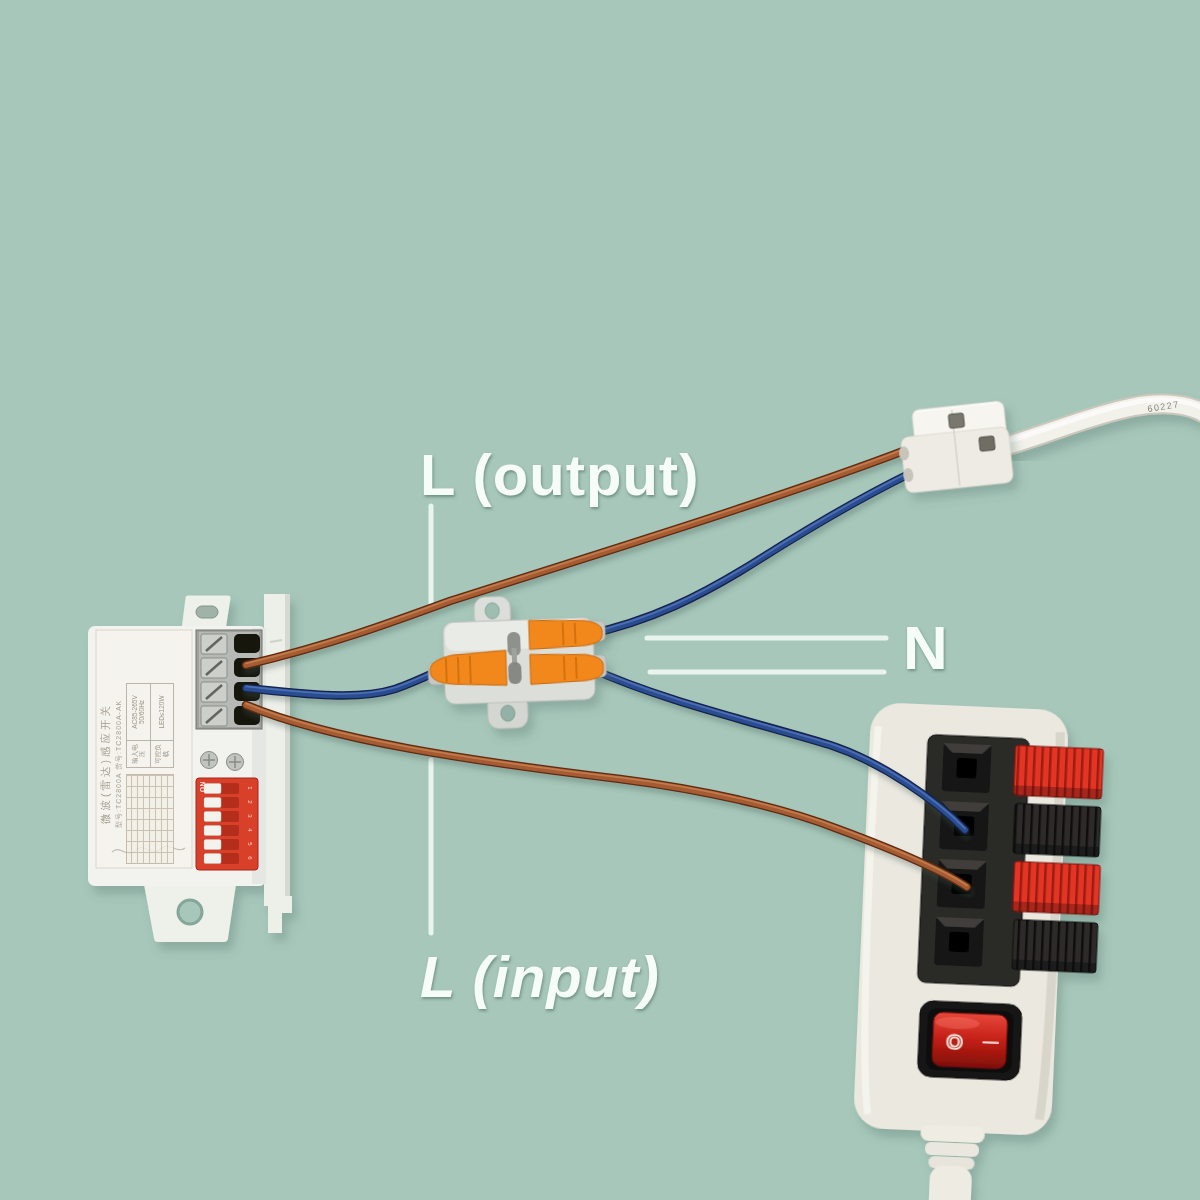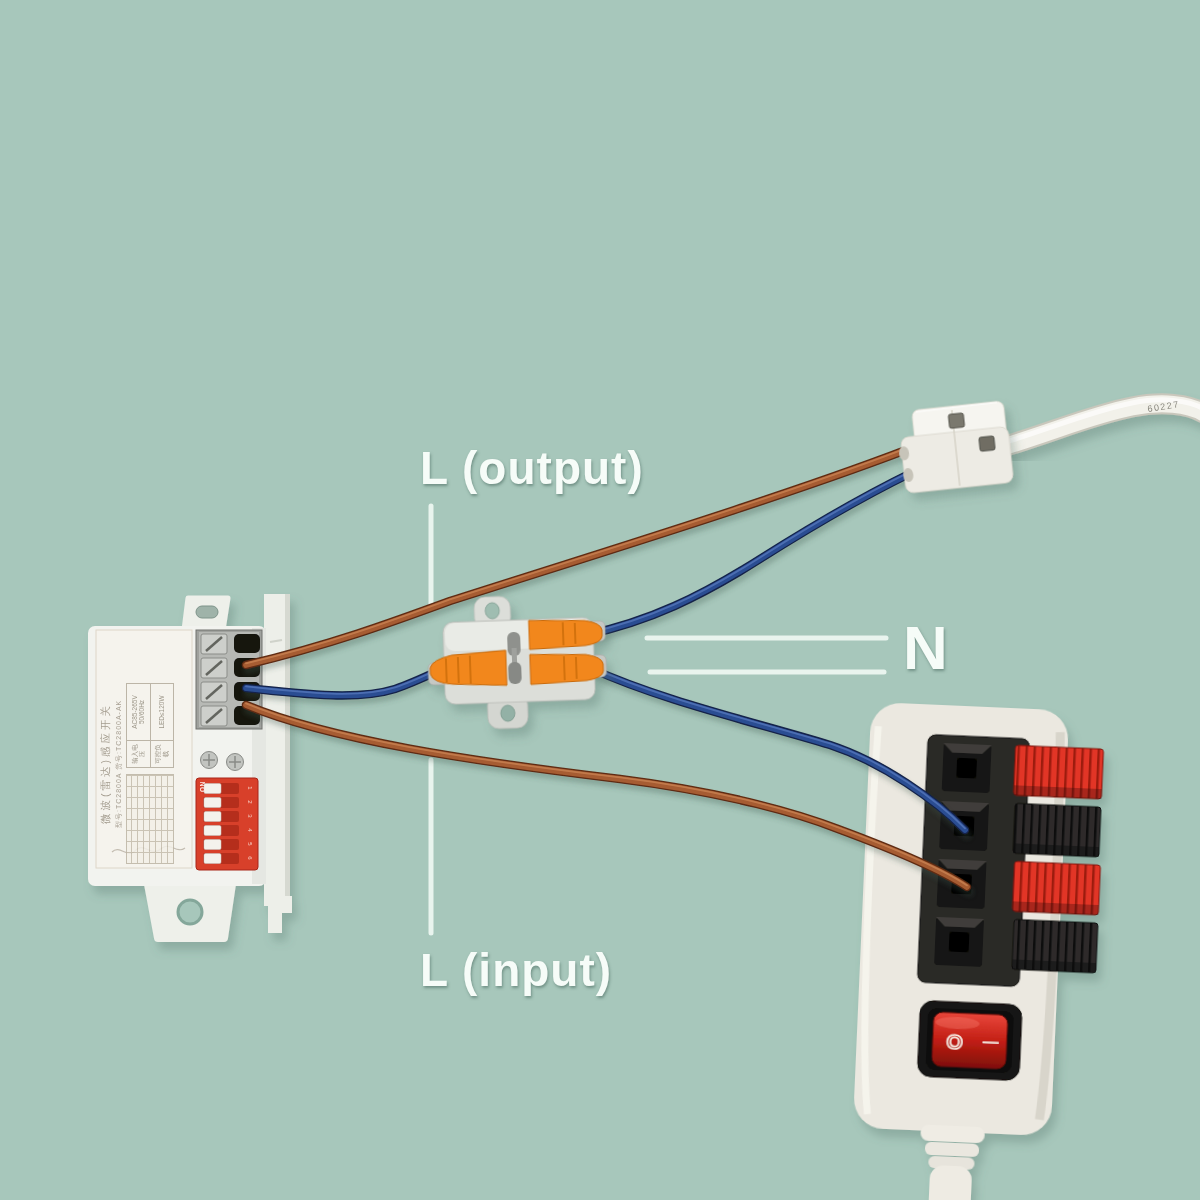--- a/index.html
+++ b/index.html
@@ -1,21 +1,21 @@
 <!DOCTYPE html>
 <html><head>
 <meta charset="utf-8">
 <style>
   html,body{margin:0;padding:0;background:#a7c7bb;}
   .stage{position:relative;width:1200px;height:1200px;background:#a7c7bb;overflow:hidden;
          font-family:"Liberation Sans",sans-serif;}
   .stage svg{position:absolute;left:0;top:0;}
   .anno{position:absolute;color:#f6fcf8;font-weight:bold;letter-spacing:1px;
         text-shadow:1px 2px 3px rgba(60,92,82,.5);white-space:nowrap;z-index:5;}
-  .anno-big{font-size:46px;}
+  .anno-big{font-size:58px;}
   .anno-n{font-size:62px;}
   
   .mlabel-wrap{position:absolute;left:97px;top:631px;width:95px;height:237px;z-index:6;}
   .mlabel-inner{position:absolute;left:0;top:0;width:237px;height:95px;
       transform-origin:0 0;transform:rotate(-90deg) translateX(-237px);
       color:#928a7b;opacity:.85;}
   .ml-title{font-size:10.5px;letter-spacing:3px;margin:2px 0 0 44px;color:#958d7e;}
   .ml-model{font-size:7px;letter-spacing:1px;margin:1px 0 2px 40px;color:#9a9183;}
   .ml-row{display:flex;gap:6px;margin-left:4px;}
   .ml-grid{width:88px;height:46px;border:1px solid #bcb4a4;
@@ -272,21 +272,21 @@
     <rect x="952" y="414" width="15" height="14" rx="2" fill="#7a786e" stroke="#55544c"></rect>
     <rect x="980" y="440" width="15" height="14" rx="2" fill="#6f6d64" stroke="#55544c"></rect>
     <ellipse cx="904" cy="448" rx="5" ry="7" fill="#c7c4b9"></ellipse>
     <ellipse cx="906" cy="470" rx="5" ry="7" fill="#c7c4b9"></ellipse>
     <line x1="920" y1="408" x2="1002" y2="407" stroke="#ffffff" stroke-width="1.5" opacity="0.6"></line>
   </g>
 </svg>
 
 <div class="anno anno-big" style="left:420px;top:441px;">L (output)</div>
 <div class="anno anno-n" style="left:903px;top:612px;">N</div>
-<div class="anno anno-big" style="left:420px;top:943px;">L (input)</div>
+<div class="anno anno-big" style="left:420px;top:943px;font-style:italic;">L (input)</div>
 
 <div class="mlabel-wrap">
   <div class="mlabel-inner">
     <div class="ml-title">微波(雷达)感应开关</div>
     <div class="ml-model">型号:TC2800A 货号:TC2800A-AK</div>
     <div class="ml-row">
       <div class="ml-grid"></div>
       <table class="ml-spec">
         <tbody>
               <tr>

